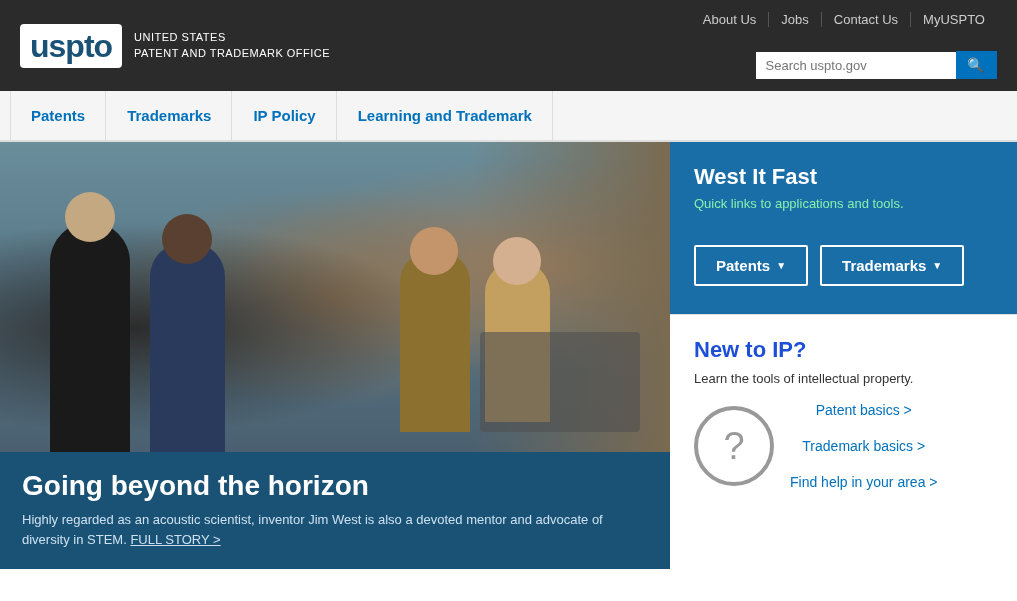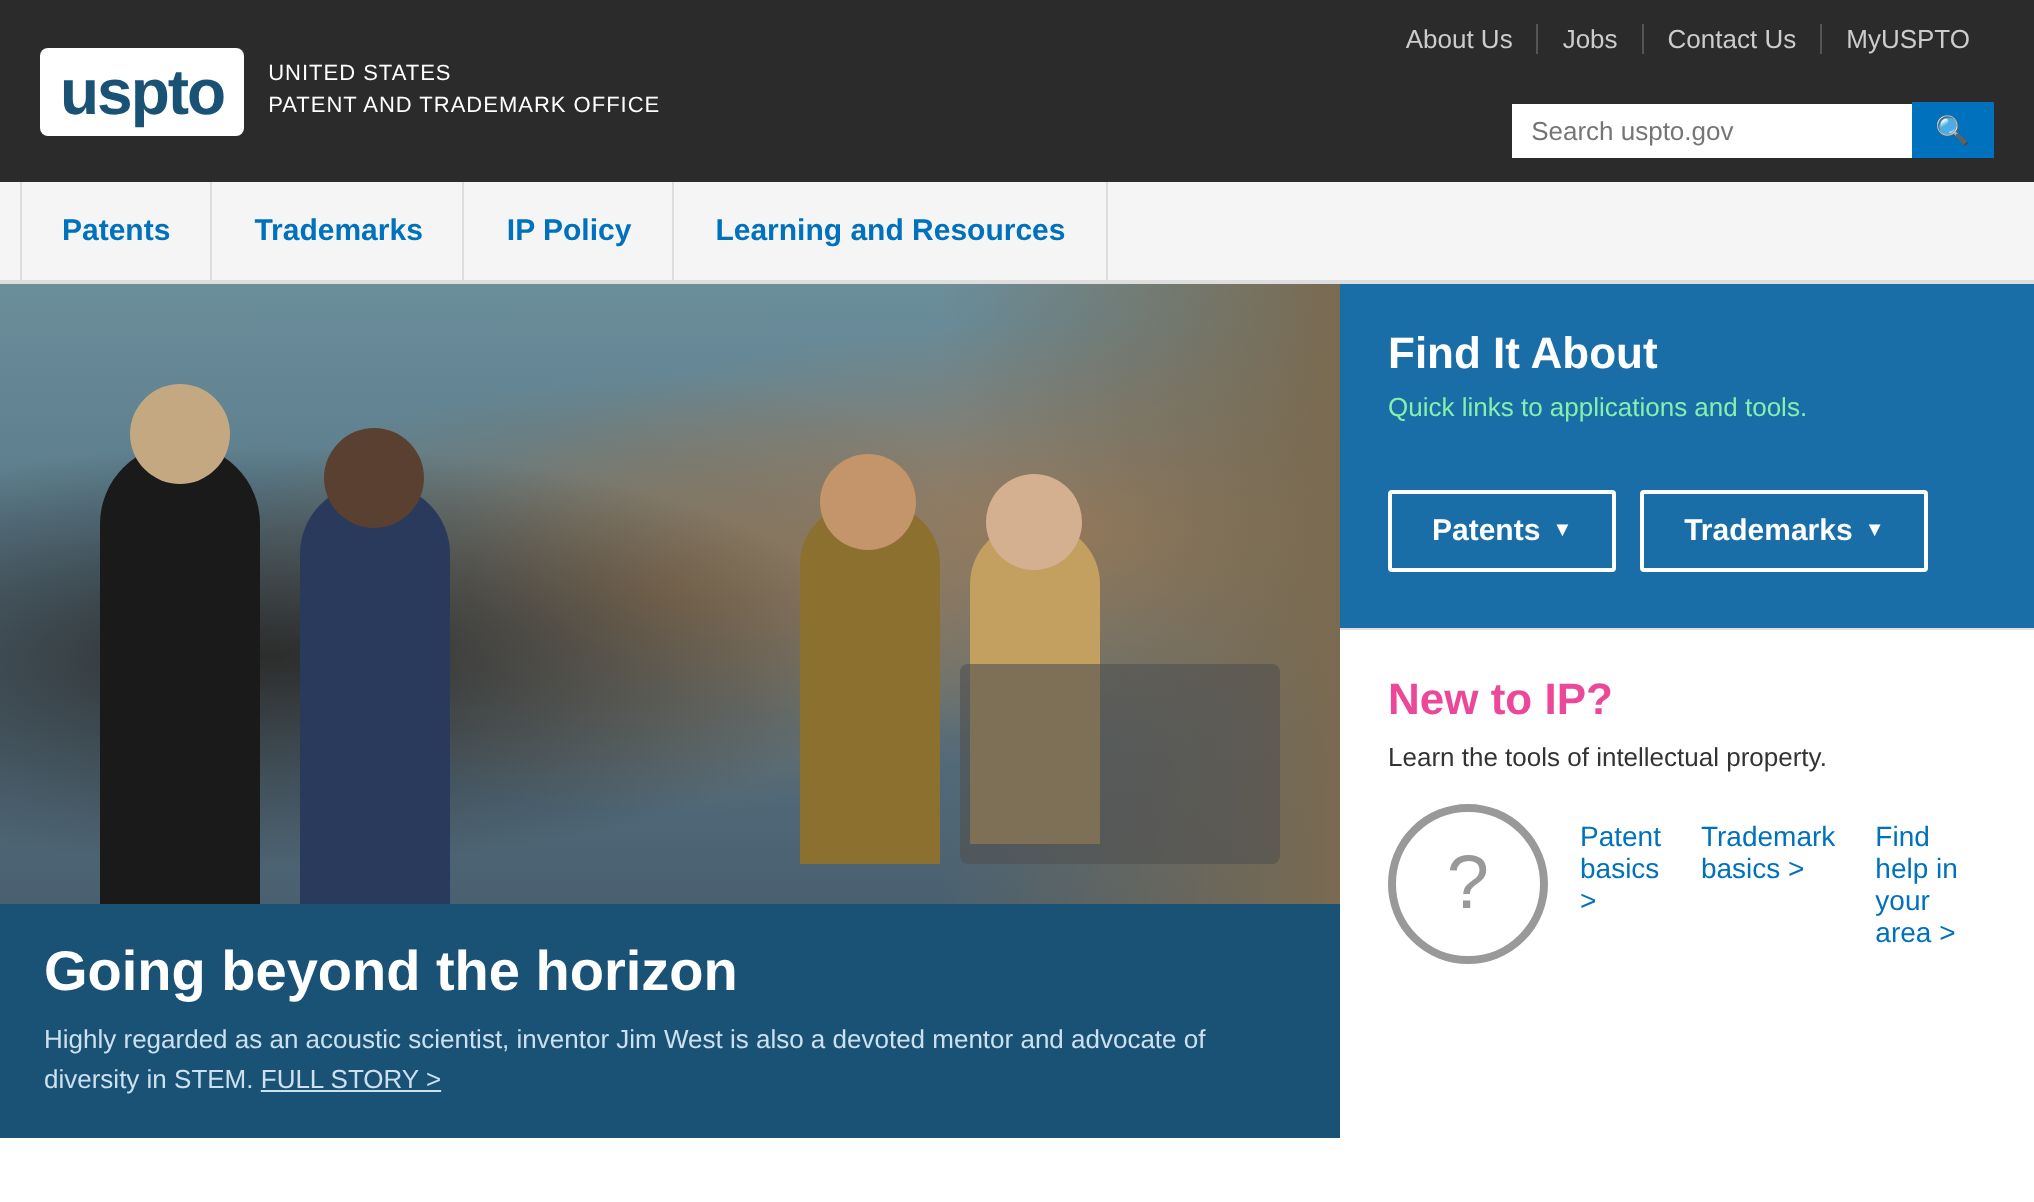--- a/index.html
+++ b/index.html
@@ -282,21 +282,21 @@
       font-size: 10px;
     }
 
     
     .new-to-ip {
       background: #fff;
       padding: 22px 24px;
       border-top: 1px solid #e0e0e0;
     }
     .new-to-ip h2 {
-      color: #ec4899;
+      color: #1d4ed8;
       font-size: 22px;
       margin-bottom: 8px;
     }
     .new-to-ip .subtitle {
       font-size: 13px;
       color: #333;
       margin-bottom: 16px;
     }
     .ip-content {
       display: flex;
@@ -310,22 +310,23 @@
       border: 4px solid #999;
       display: flex;
       align-items: center;
       justify-content: center;
       font-size: 38px;
       color: #999;
       flex-shrink: 0;
     }
     .ip-links {
       display: flex;
-      flex-direction: row;
+      flex-direction: column;
       gap: 20px;
+      align-items: center;
     }
     .ip-links a {
       color: #0071bc;
       text-decoration: none;
       font-size: 14px;
     }
   </style>
 </head>
 <body>
 
@@ -352,21 +353,21 @@
         <span>🔍</span>
       </button>
     </div>
   </div>
 </header>
 
 <nav class="navbar">
   <a href="#">Patents</a>
   <a href="#">Trademarks</a>
   <a href="#">IP Policy</a>
-  <a href="#">Learning and Resources</a>
+  <a href="#">Learning and Trademark</a>
 </nav>
 
 <div class="main-content">
 
   <div class="hero">
     <div class="hero-image">
       <div class="hero-photo">
         <div class="lab-bg"></div>
         <div class="person1"></div>
         <div class="person2"></div>
@@ -380,21 +381,21 @@
       <p>
         <span>Highly regarded as an acoustic scientist, inventor Jim West is also a devoted mentor and advocate of diversity in STEM.</span>
         <a href="#">FULL STORY &gt;</a>
       </p>
     </div>
   </div>
 
   <aside class="sidebar">
 
     <div class="find-it-fast">
-      <h2>Find It About</h2>
+      <h2>West It Fast</h2>
       <p>Quick links to applications and tools.</p>
       <div class="quick-buttons">
         <button class="quick-btn">
           <span>Patents</span>
           <span class="dropdown-arrow">▼</span>
         </button>
         <button class="quick-btn">
           <span>Trademarks</span>
           <span class="dropdown-arrow">▼</span>
         </button>

